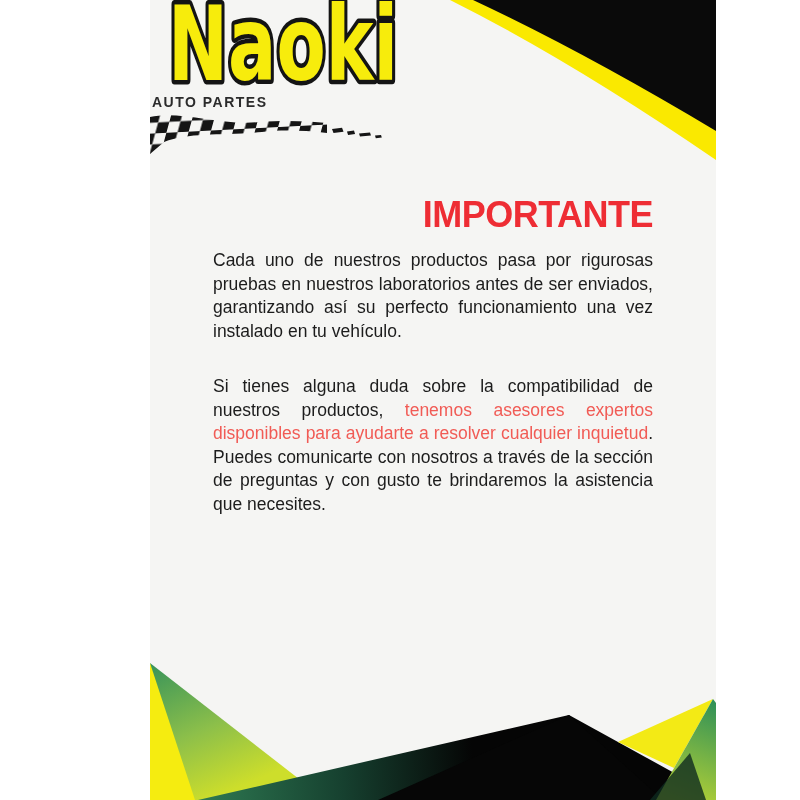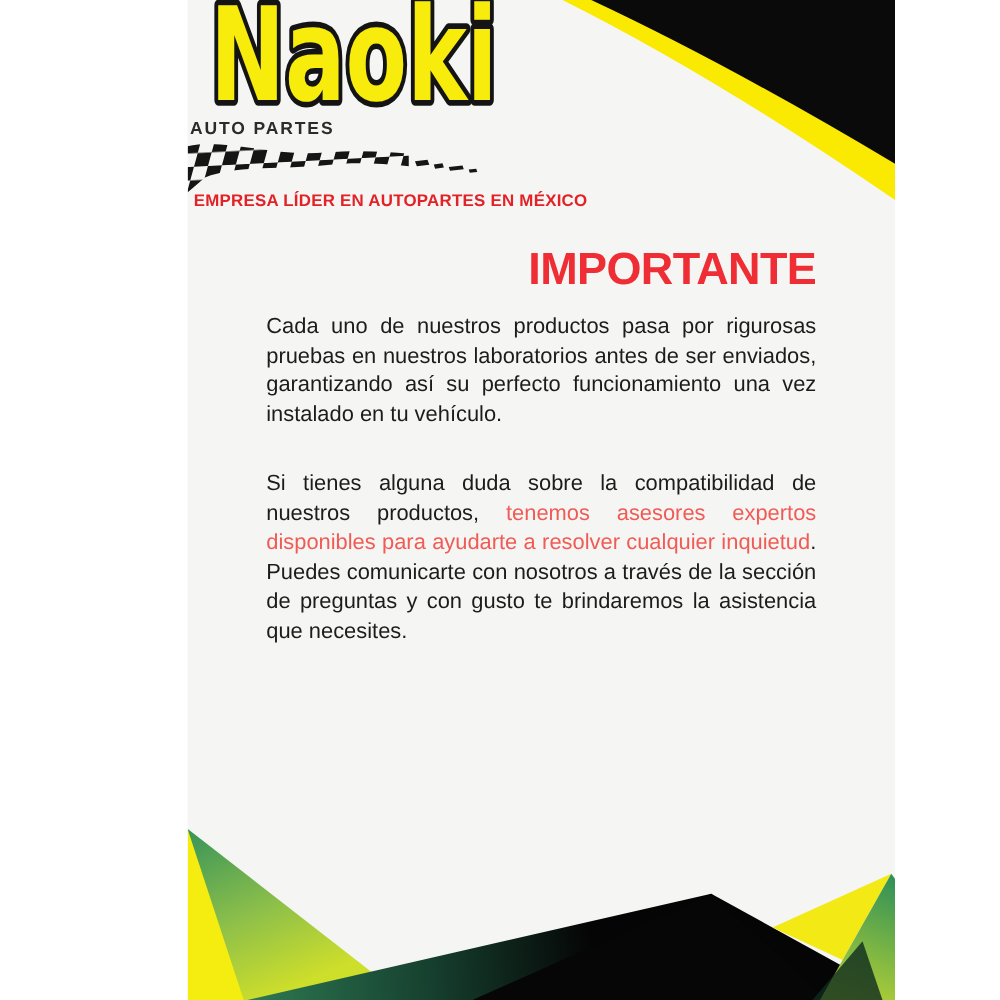--- a/index.html
+++ b/index.html
@@ -93,21 +93,20 @@
       </defs>
       <path d="M0 5 C 30 -2 70 14 110 10 C 135 8 158 9 177 11 L 177 21 C 150 18 130 18 112 20 C 70 24 40 20 14 30 L 0 42 Z" fill="url(#chk)"></path>
       <g fill="#161616">
         <path d="M182 17 l10 -1.2 l1.5 4 l-10 1.2 z"></path>
         <path d="M197 19.5 l7 -0.9 l1.1 3.4 l-7 0.9 z"></path>
         <path d="M209 21.5 l11 -1.1 l1 3 l-11 1.1 z"></path>
         <path d="M225 23.5 l6 -0.6 l0.8 2.6 l-6 0.7 z"></path>
       </g>
     </svg>
 
-    <div class="tagline">EMPRESA LÍDER  EN AUTOPARTES EN MÉXICO</div>
 
     <div class="heading">IMPORTANTE</div>
 
     <div class="body-copy">
         <p class="para"><span class="seg-black">Cada uno de nuestros productos pasa por rigurosas pruebas en nuestros laboratorios antes de ser enviados, garantizando así su perfecto funcionamiento una vez instalado en tu vehículo.</span></p>
         <p class="para"><span class="seg-black">Si tienes alguna duda sobre la compatibilidad de nuestros productos, </span><span class="seg-red">tenemos asesores expertos disponibles para ayudarte a resolver cualquier inquietud</span><span class="seg-black">. Puedes comunicarte con nosotros a través de la sección de preguntas y con gusto te brindaremos la asistencia que necesites.</span></p>
       </div>
 
   </div>
 </div>

